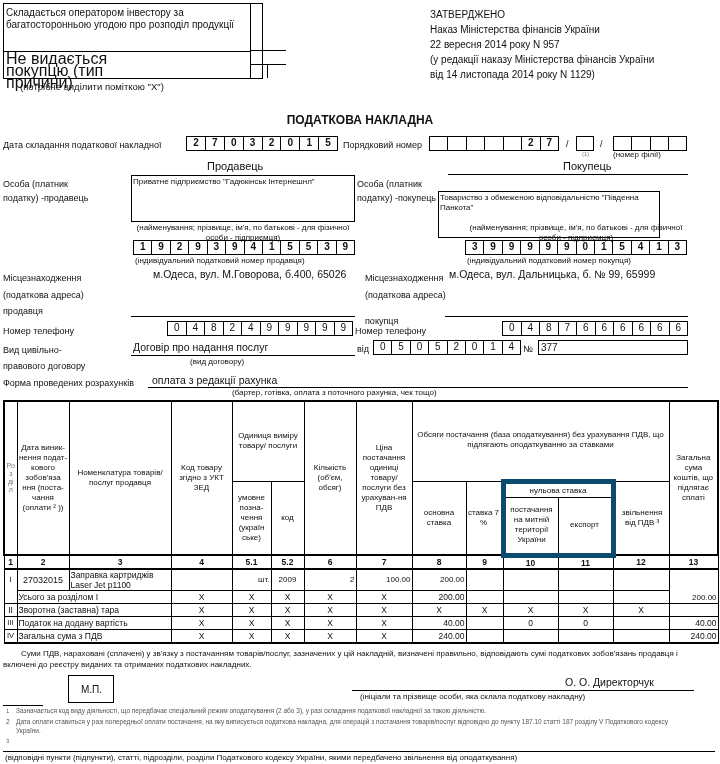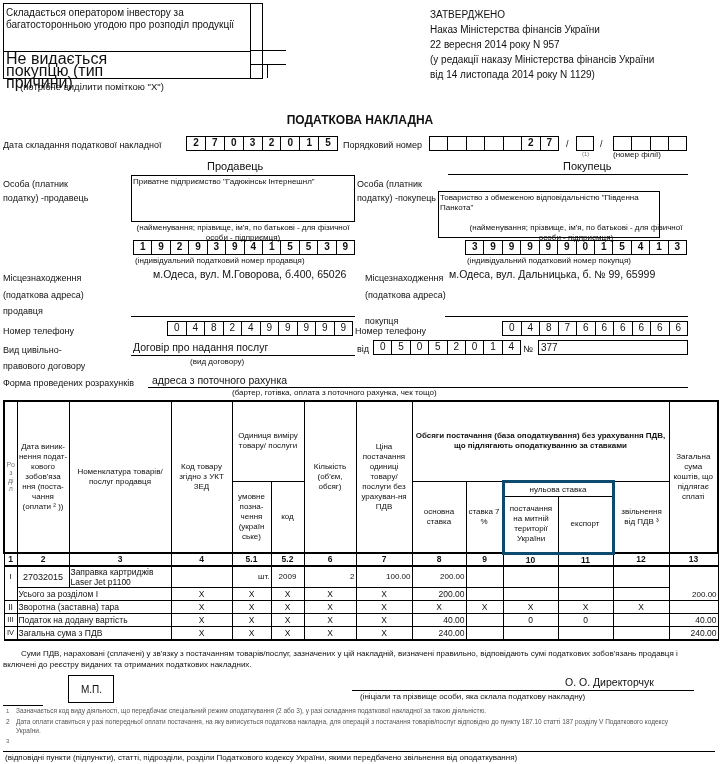--- a/index.html
+++ b/index.html
@@ -186,21 +186,21 @@
   <div class="c">0</div>
   <div class="c">1</div>
   <div class="c">4</div>
 </div>
 <div class="abs t9" style="left:523px;top:344px;">№</div>
 <div class="box" style="left:538px;top:340px;width:150px;height:15px;">
   <div class="abs" style="left:2px;top:1px;font-size:10px;">377</div>
 </div>
 
 <div class="abs t9" style="left:3px;top:378px;">Форма проведених розрахунків</div>
-<div class="abs" style="left:152px;top:374px;font-size:10.5px;">адреса з поточного рахунка</div>
+<div class="abs" style="left:152px;top:374px;font-size:10.5px;">оплата з редакції рахунка</div>
 <div class="hline" style="left:148px;top:387px;width:540px;"></div>
 <div class="abs t8" style="left:232px;top:388px;">(бартер, готівка, оплата з поточного рахунка, чек тощо)</div>
 
 <table class="inv">
   <colgroup>
     <col style="width:13px">
       <col style="width:52px">
       <col style="width:102px">
       <col style="width:61px">
     <col style="width:39px">
@@ -216,29 +216,29 @@
   </colgroup>
   <tbody>
       <tr style="height:80px;">
     <td rowspan="2" class="gray" style="border-left-width:2px;border-top-width:2px;">Ро з ді л</td>
     <td rowspan="2" style="border-top-width:2px;">Дата виник-нення подат-кового зобов'яза ння (поста-чання (оплати ² ))</td>
     <td rowspan="2" style="border-top-width:2px;">Номенклатура товарів/послуг продавця</td>
     <td rowspan="2" style="border-top-width:2px;">Код товару згідно з УКТ ЗЕД</td>
     <td colspan="2" style="border-top-width:2px;">Одиниця виміру товару/ послуги</td>
     <td rowspan="2" style="border-top-width:2px;">Кількість (об'єм, обсяг)</td>
     <td rowspan="2" style="border-top-width:2px;">Ціна постачання одиниці товару/ послуги без урахуван-ня ПДВ</td>
-    <td colspan="5" style="border-top-width:2px;font-weight:bold;">Обсяги постачання (база оподаткування) без урахування ПДВ, що підлягають оподаткуванню за ставками</td>
+    <td colspan="5" style="border-top-width:2px;">Обсяги постачання (база оподаткування) без урахування ПДВ, що підлягають оподаткуванню за ставками</td>
     <td rowspan="2" style="border-top-width:2px;border-right-width:2px;">Загальна сума коштів, що підлягає сплаті</td>
   </tr>
   <tr style="height:70px;">
     <td>умовне позна-чення (україн ське)</td>
     <td>код</td>
     <td>основна ставка</td>
     <td>ставка 7 %</td>
-    <td colspan="2" style="padding:0;border:3px solid #0c4a6e;">
+    <td colspan="2" style="padding:0;border:5px solid #0c4a6e;">
       <div style="border-bottom:1px solid #000;height:14px;line-height:14px;">нульова ставка</div>
       <div style="display:flex;height:55px;">
         <div style="flex:1;border-right:1px solid #000;display:flex;align-items:center;justify-content:center;">постачання на митній території України</div>
         <div style="flex:1;display:flex;align-items:center;justify-content:center;">експорт</div>
       </div>
     </td>
     <td>звільнення від ПДВ ³</td>
   </tr>
   <tr class="num">
     <td>1</td>

